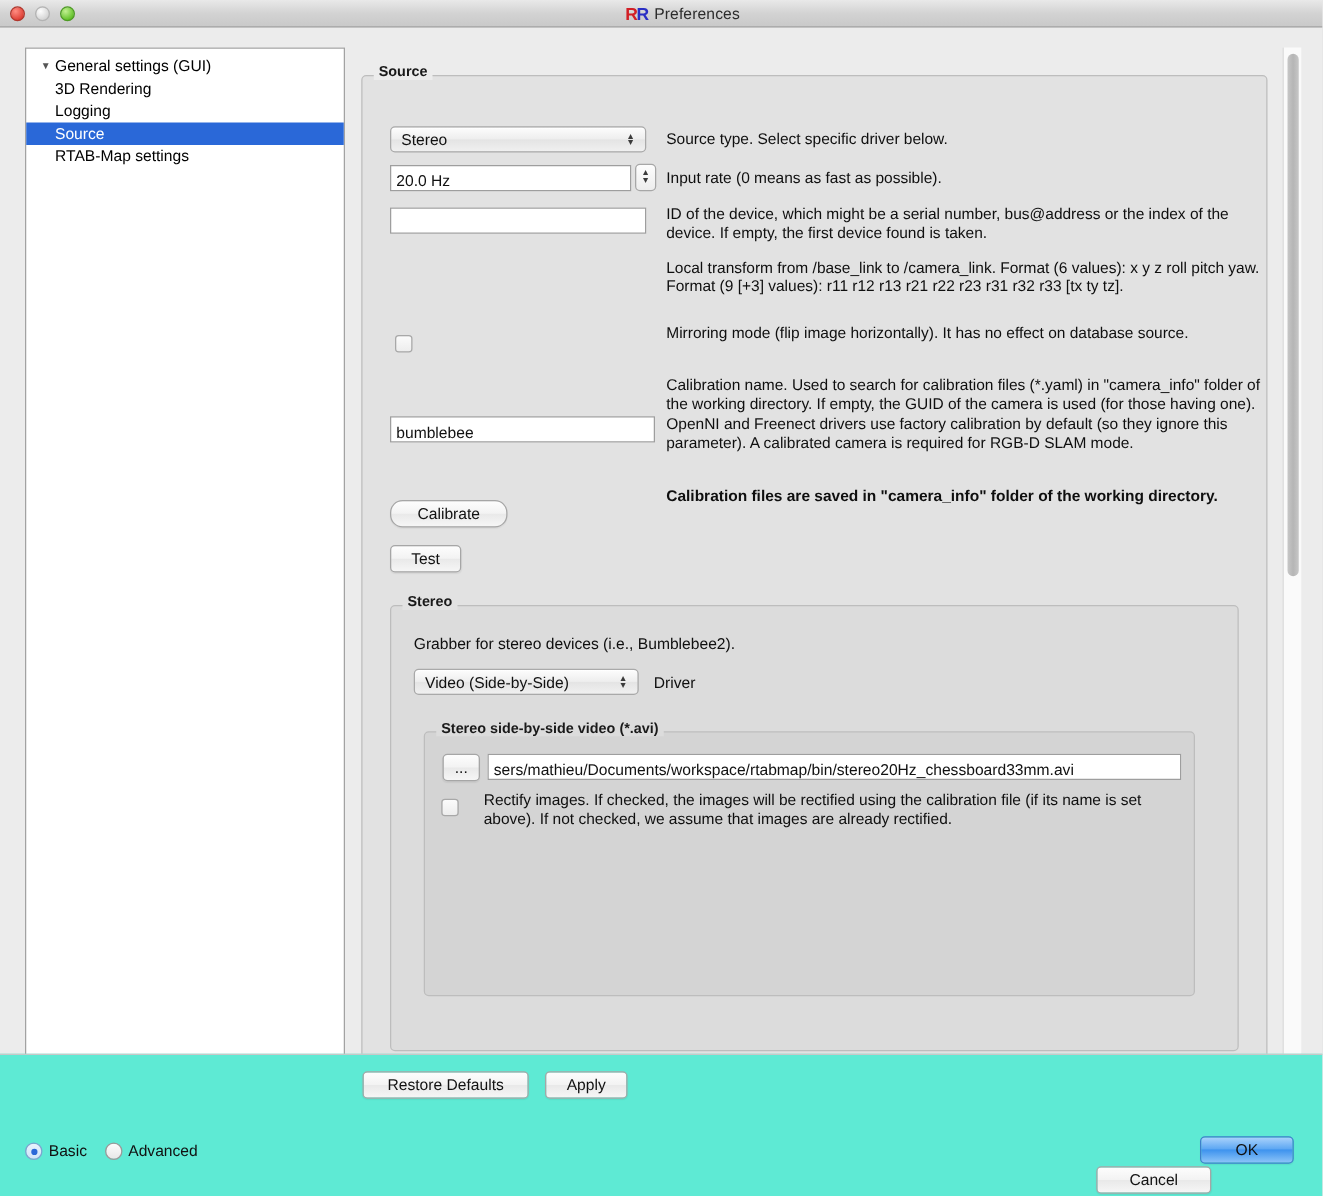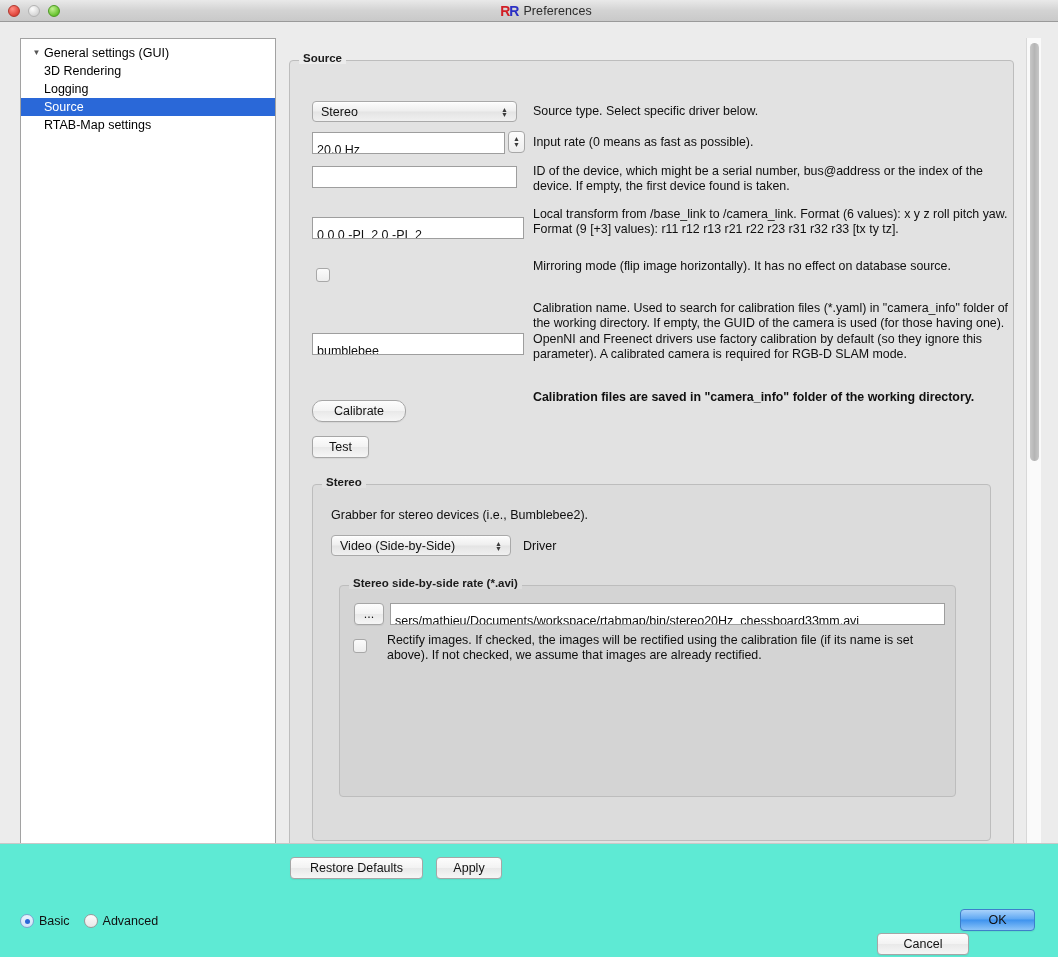--- a/index.html
+++ b/index.html
@@ -111,22 +111,22 @@
   .combo .arrows {
     position: absolute; right: 8px; top: 50%; transform: translateY(-50%);
     display: flex; flex-direction: column; line-height: 5px;
     font-size: 7px; color: #3b3b3b;
   }
 
   .lineedit {
     position: absolute; height: 21px;
     background: #ffffff;
     border: 1px solid #9e9e9e;
-    display: flex; align-items: flex-start;
-    padding: 10px 4px;
+    display: flex; align-items: flex-end;
+    padding: 0 4px;
     font-size: 12.5px; color: #111;
     overflow: hidden; white-space: nowrap;
   }
 
   .spin-wrap { position: absolute; display: flex; align-items: center; }
   .spin-btn {
     width: 17px; height: 22px; margin-left: 3px;
     border: 1px solid #a7a7a7; border-radius: 4px;
     background: linear-gradient(to bottom, #fdfdfd, #ededed);
     display: flex; flex-direction: column; align-items: center; justify-content: center;
@@ -248,23 +248,20 @@
           <span>▼</span>
         </div>
     </div>
     <div class="desc" style="left:243px; top:74px; width:470px;">Input rate (0 means as fast as possible).</div>
 
     <div class="lineedit" style="left:22px; top:105px; width:205px;">
       <span></span>
     </div>
     <div class="desc" style="left:243px; top:103px; width:475px;">ID of the device, which might be a serial number, bus@address or the index of the device. If empty, the first device found is taken.</div>
 
-    <div class="lineedit" style="left:22px; top:156px; width:212px;">
-      <span>0 0 0 -PI_2 0 -PI_2</span>
-    </div>
     <div class="desc" style="left:243px; top:146px; width:480px;">Local transform from /base_link to /camera_link. Format (6 values): x y z roll pitch yaw. Format (9 [+3] values): r11 r12 r13 r21 r22 r23 r31 r32 r33 [tx ty tz].</div>
 
     <div class="checkbox" style="left:26px; top:207px;"></div>
     <div class="desc" style="left:243px; top:198px; width:470px;">Mirroring mode (flip image horizontally). It has no effect on database source.</div>
 
     <div class="lineedit" style="left:22px; top:272px; width:212px;">
       <span>bumblebee</span>
     </div>
     <div class="desc" style="left:243px; top:240px; width:480px;">Calibration name. Used to search for calibration files (*.yaml) in "camera_info" folder of the working directory. If empty, the GUID of the camera is used (for those having one). OpenNI and Freenect drivers use factory calibration by default (so they ignore this parameter). A calibrated camera is required for RGB-D SLAM mode.</div>
 
@@ -285,21 +282,21 @@
       <div class="combo" style="left:18px; top:50px; width:180px;">
         <span>Video (Side-by-Side)</span>
         <span class="arrows">
             <span>▲</span>
             <span>▼</span>
           </span>
       </div>
       <div class="plainlabel" style="left:210px; top:54px;">Driver</div>
 
       <div class="groupbox lvl3" style="left:26px; top:100px; width:617px; height:212px;">
-        <span class="gb-title">Stereo side-by-side rate (*.avi)</span>
+        <span class="gb-title">Stereo side-by-side video (*.avi)</span>
 
         <div class="btn small-sq" style="left:14px; top:17px; width:30px;">
           <span>...</span>
         </div>
         <div class="lineedit" style="left:50px; top:17px; width:555px;">
           <span>sers/mathieu/Documents/workspace/rtabmap/bin/stereo20Hz_chessboard33mm.avi</span>
         </div>
 
         <div class="checkbox" style="left:13px; top:53px;"></div>
         <div class="desc" style="left:47px; top:47px; width:560px;">Rectify images. If checked, the images will be rectified using the calibration file (if its name is set above). If not checked, we assume that images are already rectified.</div>

